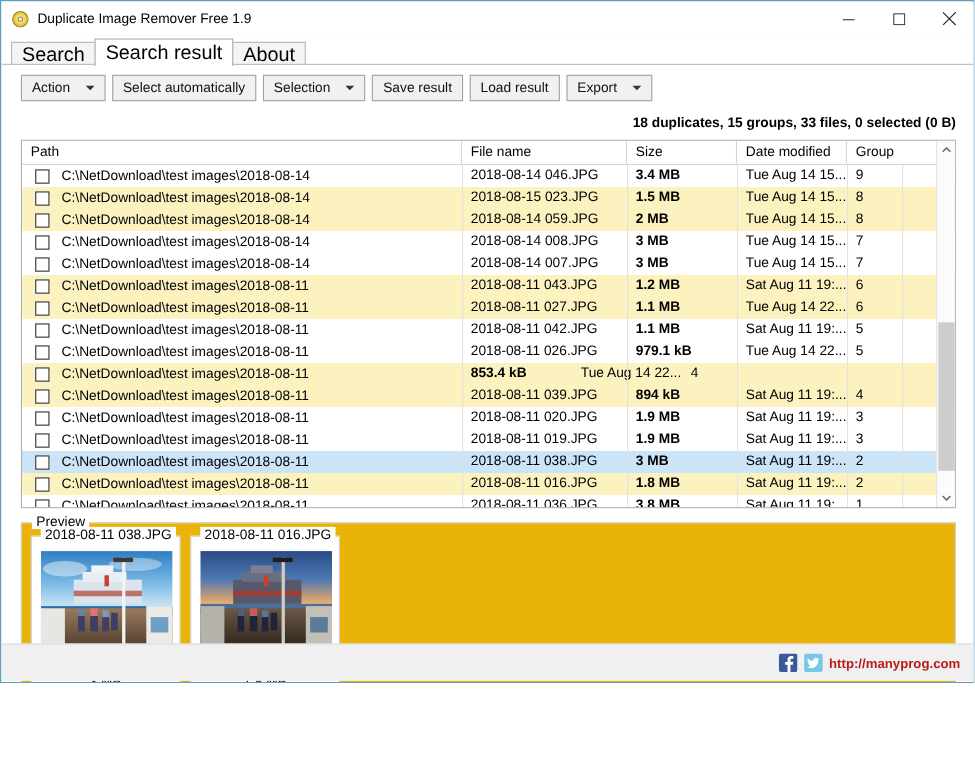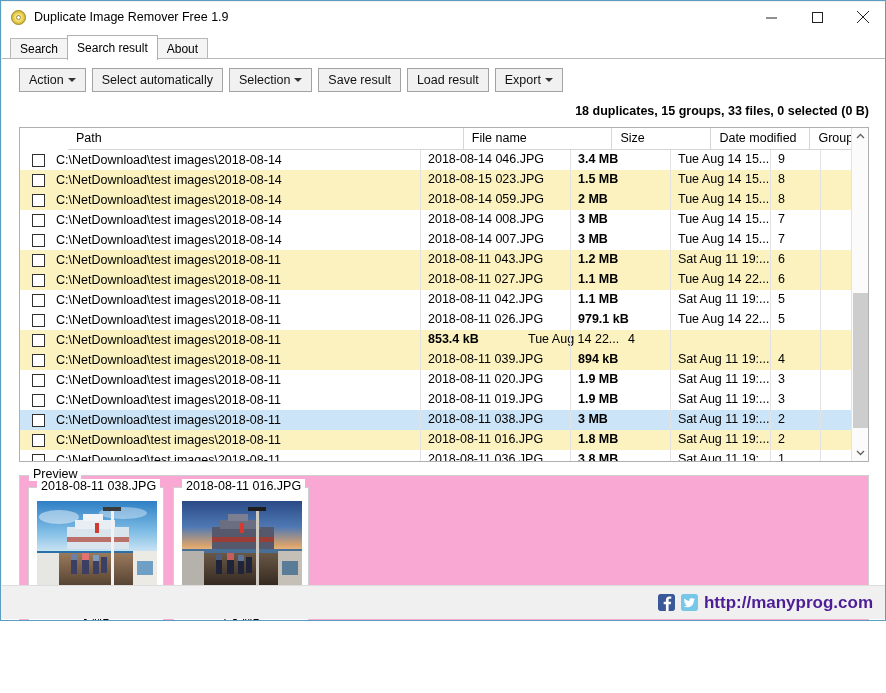--- a/index.html
+++ b/index.html
@@ -55,21 +55,21 @@
     width: 884px; height: 28px;
     background: #ffffff;
   }
   .tabs {
     position: absolute; left: 8px; top: 4px;
     display: flex; align-items: flex-end; height: 24px;
   }
   .tab {
     height: 22px; line-height: 21px;
     padding: 0 9px;
-    font-size: 12px; color: #000;
+    font-size: 18px; color: #000;
     background: #f4f4f4;
     border: 1px solid #b8b8b8;
     border-bottom: none;
     margin-right: -1px;
     white-space: nowrap;
   }
   .tab.active {
     background: #ffffff;
     height: 25px; line-height: 24px;
     border-color: #b0b0b0;
@@ -88,21 +88,21 @@
   .toolbar {
     position: absolute; left: 17px; top: 9px;
     display: flex; gap: 6px;
   }
   .tbtn {
     height: 24px;
     padding: 0 9px;
     background: #f1f1f1;
     border: 1px solid #a2a2a2;
     font-size: 12.5px; color: #111;
-    display: flex; align-items: center; gap: 4px;
+    display: flex; align-items: center; gap: 14px;
     white-space: nowrap;
     font-family: "Liberation Sans", sans-serif;
   }
   .caret {
     width: 0; height: 0;
     border-left: 4px solid transparent;
     border-right: 4px solid transparent;
     border-top: 4px solid #333;
     display: inline-block;
   }
@@ -119,21 +119,20 @@
     position: absolute; left: 17px; top: 68px;
     width: 850px; height: 335px;
     border: 1px solid #b0b0b0;
     background: #ffffff;
     overflow: hidden;
   }
   .thead {
     display: flex; height: 22px;
     background: #ffffff;
     border-bottom: 1px solid #d6d6d6;
-    margin-left: 48px;
   }
   .th {
     font-size: 12.5px; color: #000;
     line-height: 21px;
     padding-left: 8px;
     border-right: 1px solid #d6d6d6;
     overflow: hidden; white-space: nowrap;
   }
   .c-path { width: 400px; }
   .c-name { width: 150px; }
@@ -198,21 +197,21 @@
   .sb-thumb {
     position: absolute; left: 1px; width: 15px;
     background: #cdcdcd;
   }
 
   
   .previewbox {
     position: absolute; left: 17px; top: 416px;
     width: 850px; height: 172px;
     border: 1px solid #cfcfcf;
-    background: #f9a8d4;
+    background: #eab308;
   }
   .previewlegend {
     position: absolute; left: 9px; top: -9px;
     background: #ffffff; padding: 0 4px;
     font-size: 12.5px; color: #000;
   }
   .thumbs {
     position: absolute; left: 8px; top: 11px;
     display: flex; gap: 9px;
   }
@@ -243,21 +242,21 @@
   .statusbar {
     position: absolute; left: 1px; bottom: 1px;
     width: 884px; height: 34px;
     background: #f0f0f0;
     border-top: 1px solid #dcdcdc;
     display: flex; align-items: center; justify-content: flex-end;
     padding-right: 13px; gap: 6px;
   }
   .sicon { width: 17px; height: 17px; border-radius: 2px; display:block; }
   .site {
-    font-size: 17px; color: #4c1d95; text-decoration: none;
+    font-size: 12px; color: #b91c1c; text-decoration: none;
     font-weight: bold;
   }
 </style>
 </head>
 <body>
 
 <div id="app">
 
   <div class="titlebar">
     <div class="app-icon">

